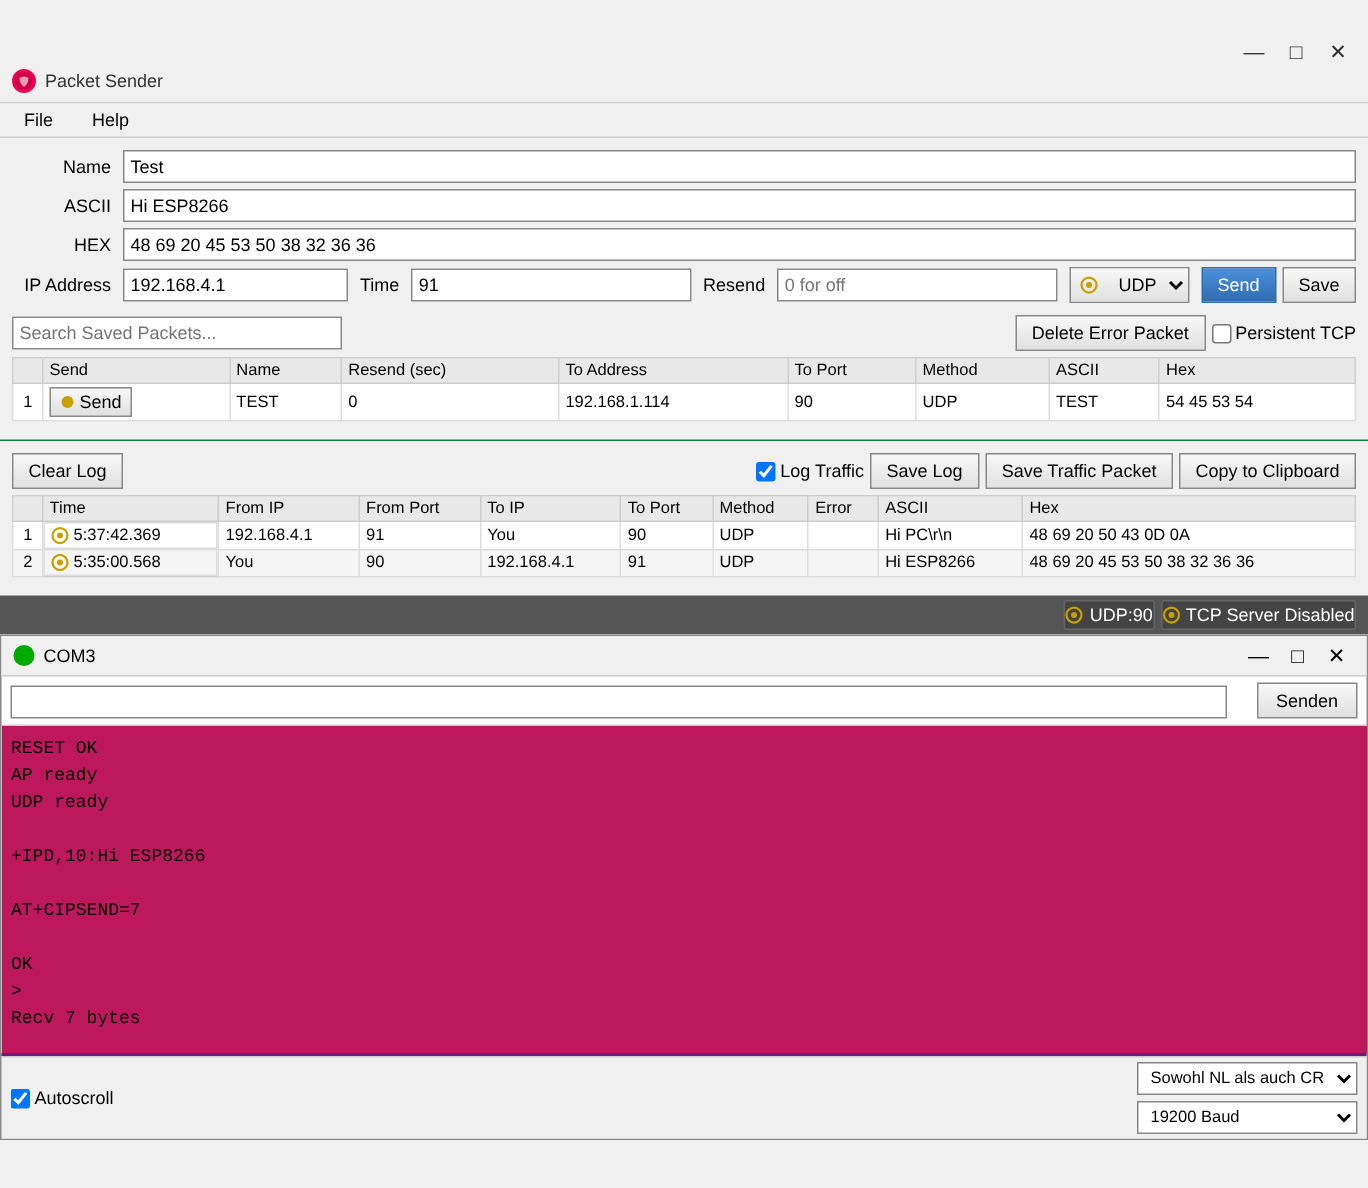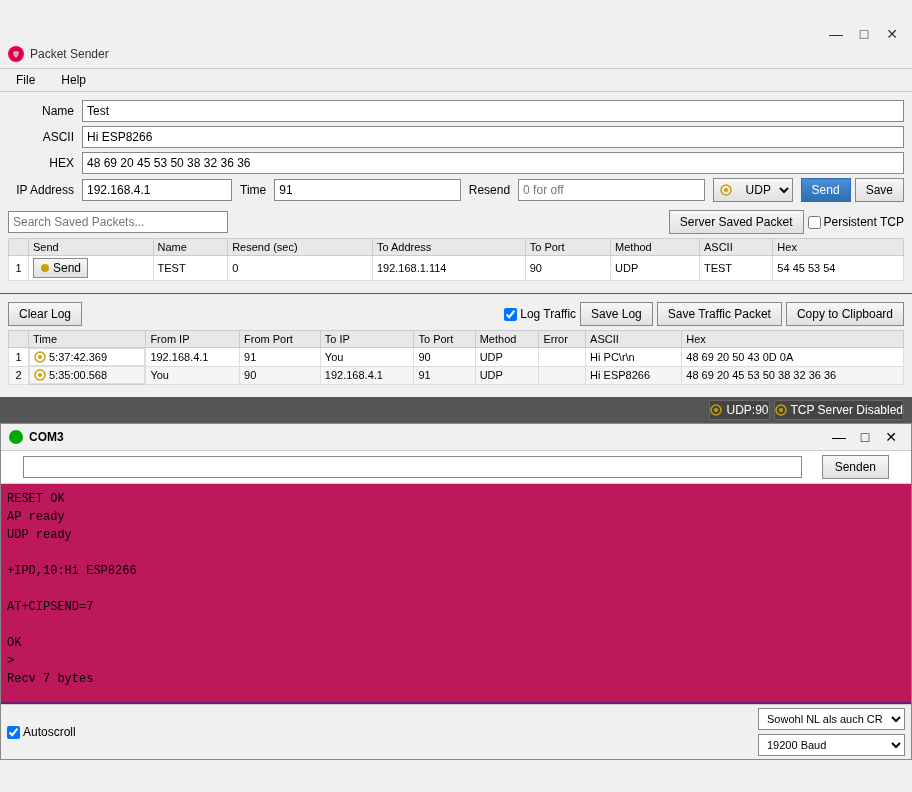--- a/index.html
+++ b/index.html
@@ -154,30 +154,30 @@
       margin-top: 0;
     }
     .com-title-bar {
       background: #f0f0f0;
       display: flex;
       align-items: center;
       justify-content: space-between;
       padding: 4px 8px;
       border-bottom: 1px solid #ccc;
     }
-    .com-title-left { display: flex; align-items: flex-start; gap: 6px; font-weight: bold; }
+    .com-title-left { display: flex; align-items: flex-start; gap: 6px; }
     .com-icon { width: 14px; height: 14px; background: #00aa00; border-radius: 50%; }
     .com-controls { display: flex; gap: 2px; }
     .com-btn { width: 24px; height: 18px; border: none; background: transparent; cursor: pointer; font-size: 14px; display: flex; align-items: center; justify-content: center; }
 
     
     .com-input-row {
       display: flex;
-      align-items: center;
-      padding: 4px 22px;
+      align-items: flex-end;
+      padding: 4px 6px;
       border-bottom: 1px solid #ccc;
       gap: 20px;
     }
     .com-input {
       flex: 1;
       height: 22px;
       border: 1px solid #888;
       padding: 2px 4px;
       font-size: 12px;
     }
@@ -290,21 +290,21 @@
         <option>TCP</option>
       </select>
     </div>
     <button class="btn btn-blue" style="margin-left:4px;">Send</button>
     <button class="btn">Save</button>
   </div>
 
   <div class="search-bar" style="margin-top:8px;">
     <input class="search-input" type="text" placeholder="Search Saved Packets..." style="">
     <div class="search-bar-right">
-      <button class="btn">Server Saved Packet</button>
+      <button class="btn">Delete Error Packet</button>
       <label class="checkbox-label">
         <input type="checkbox" style="">
         <span>Persistent TCP</span>
       </label>
     </div>
   </div>
 
   <table class="data-table">
     <thead>
       <tr>

